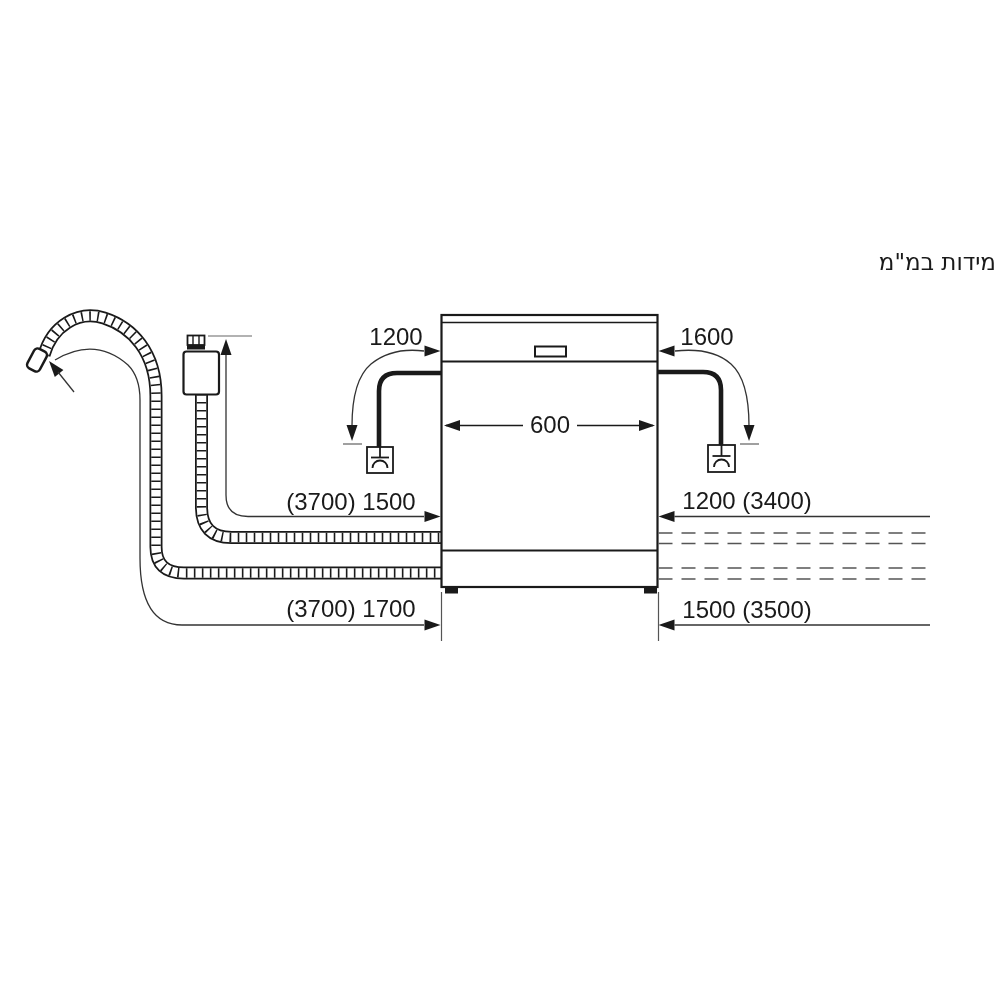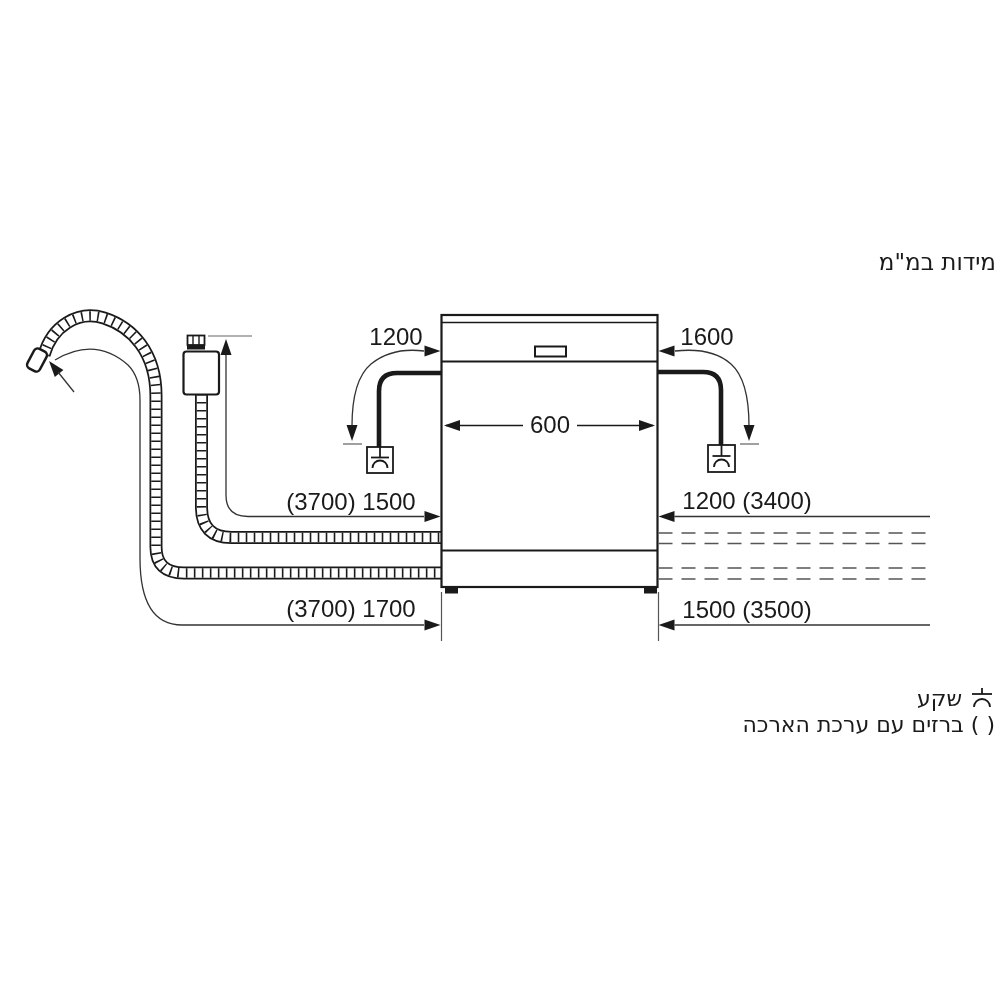--- a/index.html
+++ b/index.html
@@ -136,30 +136,14 @@
     <g>
       <line x1="674.5" y1="625" x2="930" y2="625" stroke="#333" stroke-width="1.3"></line>
       <polygon points="658.5,625 674.5,619.5 674.5,630.5" fill="#1a1a1a"></polygon>
       <text class="dim-text" x="747" y="618" text-anchor="middle">1500 (3500)</text>
       <line x1="658.5" y1="592" x2="658.5" y2="641" stroke="#555" stroke-width="1.2"></line>
     </g>
   </svg>
 
   <div id="page-title" class="hebrew">מידות במ"מ</div>
 
-  <div id="legend" class="hebrew">
-    <div class="legend-row">
-      <span class="sym">
-        <svg width="26" height="26" viewBox="0 0 26 26">
-          <line x1="13" y1="2" x2="13" y2="8" stroke="#1a1a1a" stroke-width="1.8"></line>
-          <line x1="3" y1="8" x2="23" y2="8" stroke="#1a1a1a" stroke-width="1.8"></line>
-          <path d="M5 21 A8 8 0 0 1 21 21" fill="none" stroke="#1a1a1a" stroke-width="1.8"></path>
-        </svg>
-      </span>
-      <span>שקע</span>
-    </div>
-    <div class="legend-row">
-      <span>( )</span>
-      <span>ברזים עם ערכת הארכה</span>
-    </div>
-  </div>
 
 </div>
 
 </body></html>

